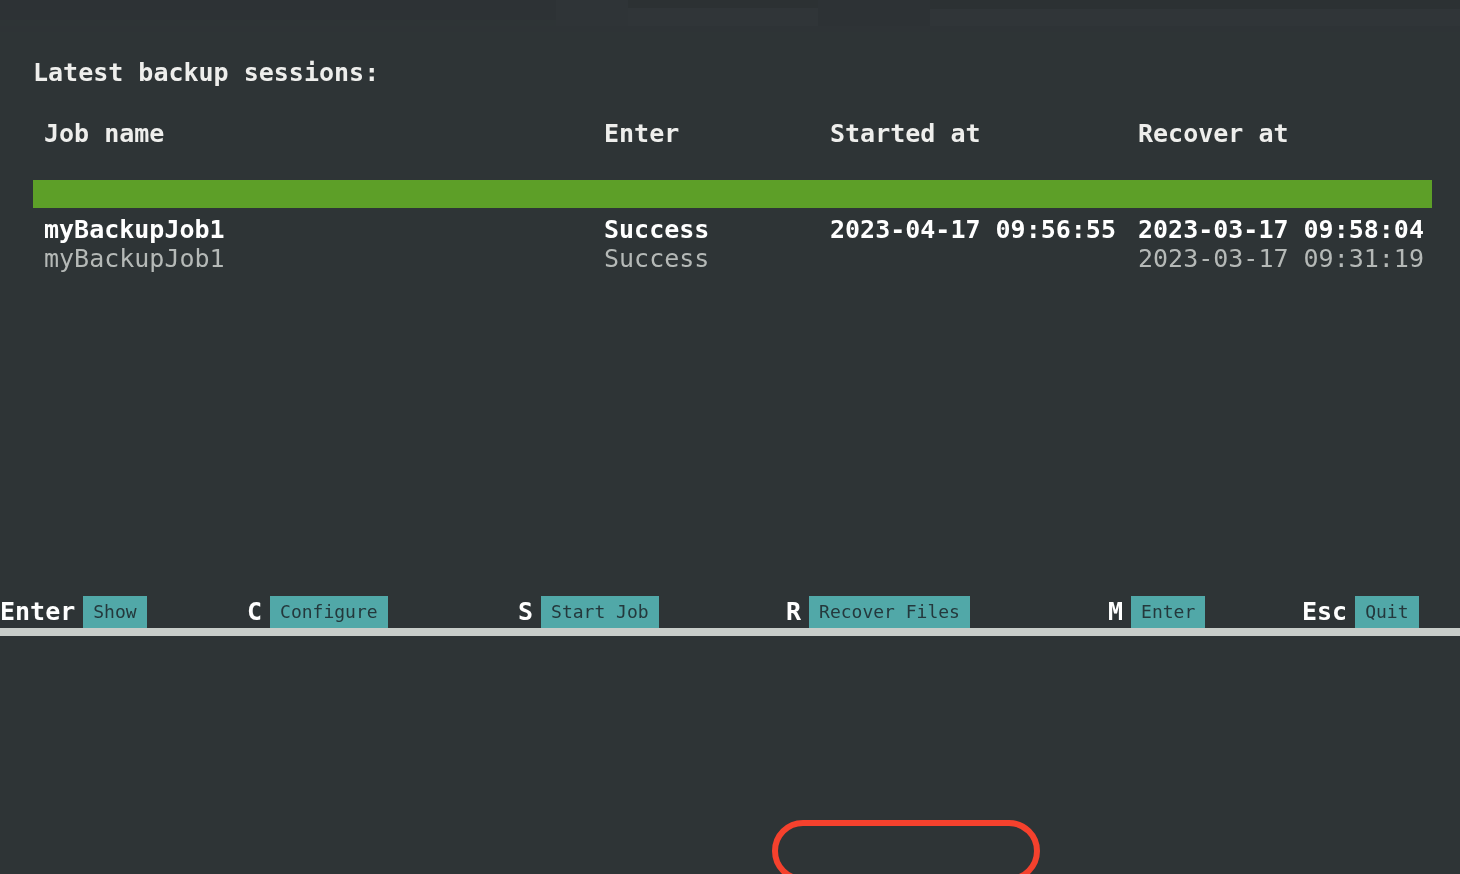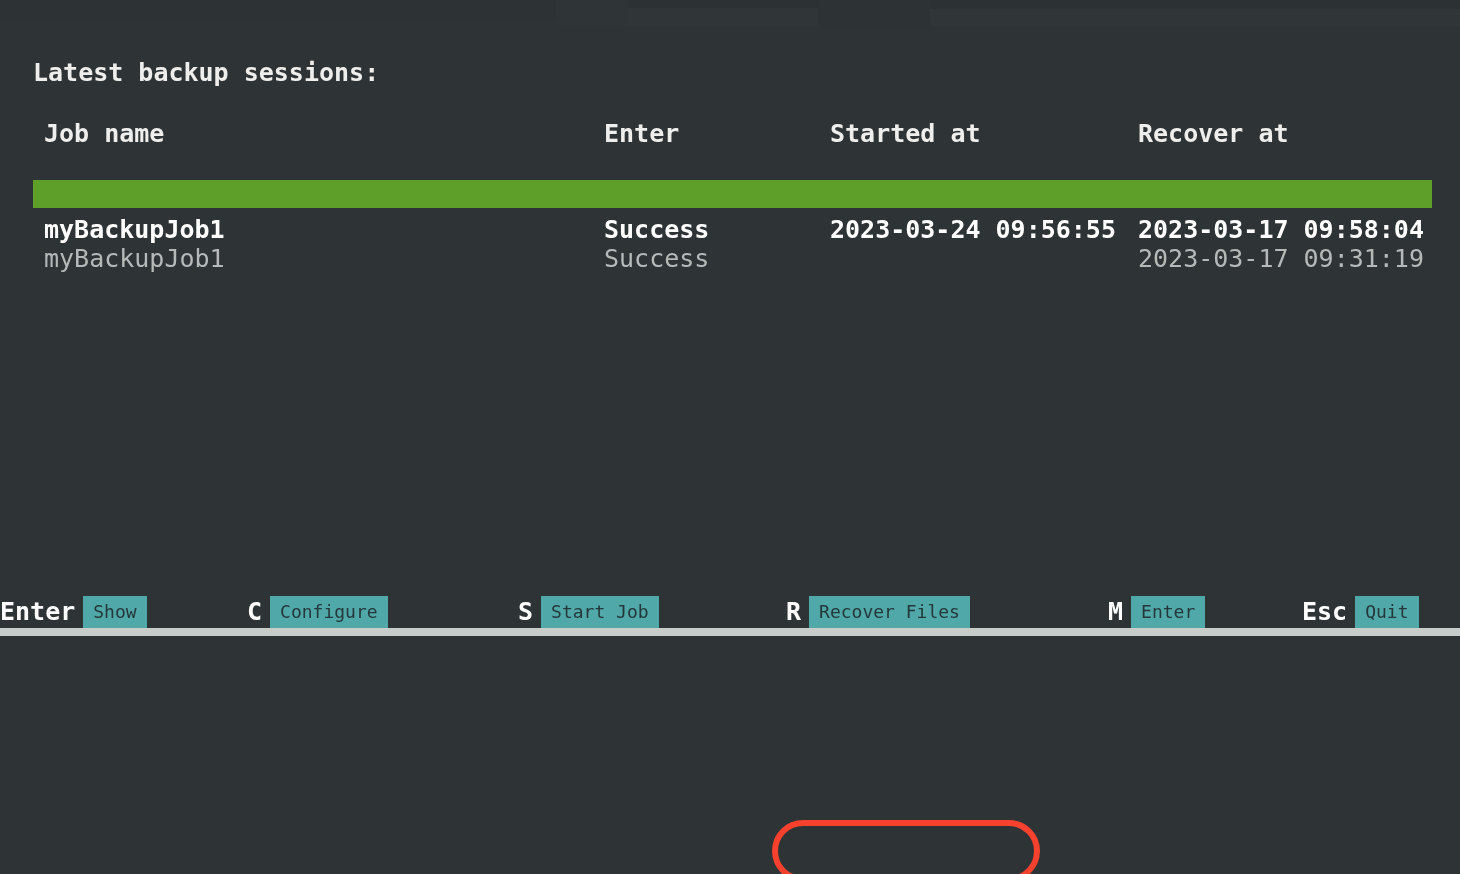--- a/index.html
+++ b/index.html
@@ -179,21 +179,21 @@
   <div class="tline title">Latest backup sessions:</div>
 
   <div class="tline hdr c-job">Job name</div>
   <div class="tline hdr c-st">Enter</div>
   <div class="tline hdr c-sa">Started at</div>
   <div class="tline hdr c-fa">Recover at</div>
 
   <div class="row r0 selected">
     <span class="cell c-job">myBackupJob1</span>
     <span class="cell c-st">Success</span>
-    <span class="cell c-sa">2023-03-24 09:56:55</span>
+    <span class="cell c-sa">2023-04-17 09:56:55</span>
     <span class="cell c-fa">2023-03-17 09:58:04</span>
   </div>
 
   <div class="row r1">
     <span class="cell c-job">myBackupJob1</span>
     <span class="cell c-st">Success</span>
     <span class="cell c-fa">2023-03-17 09:31:19</span>
   </div>
 
   <div id="keybar">

